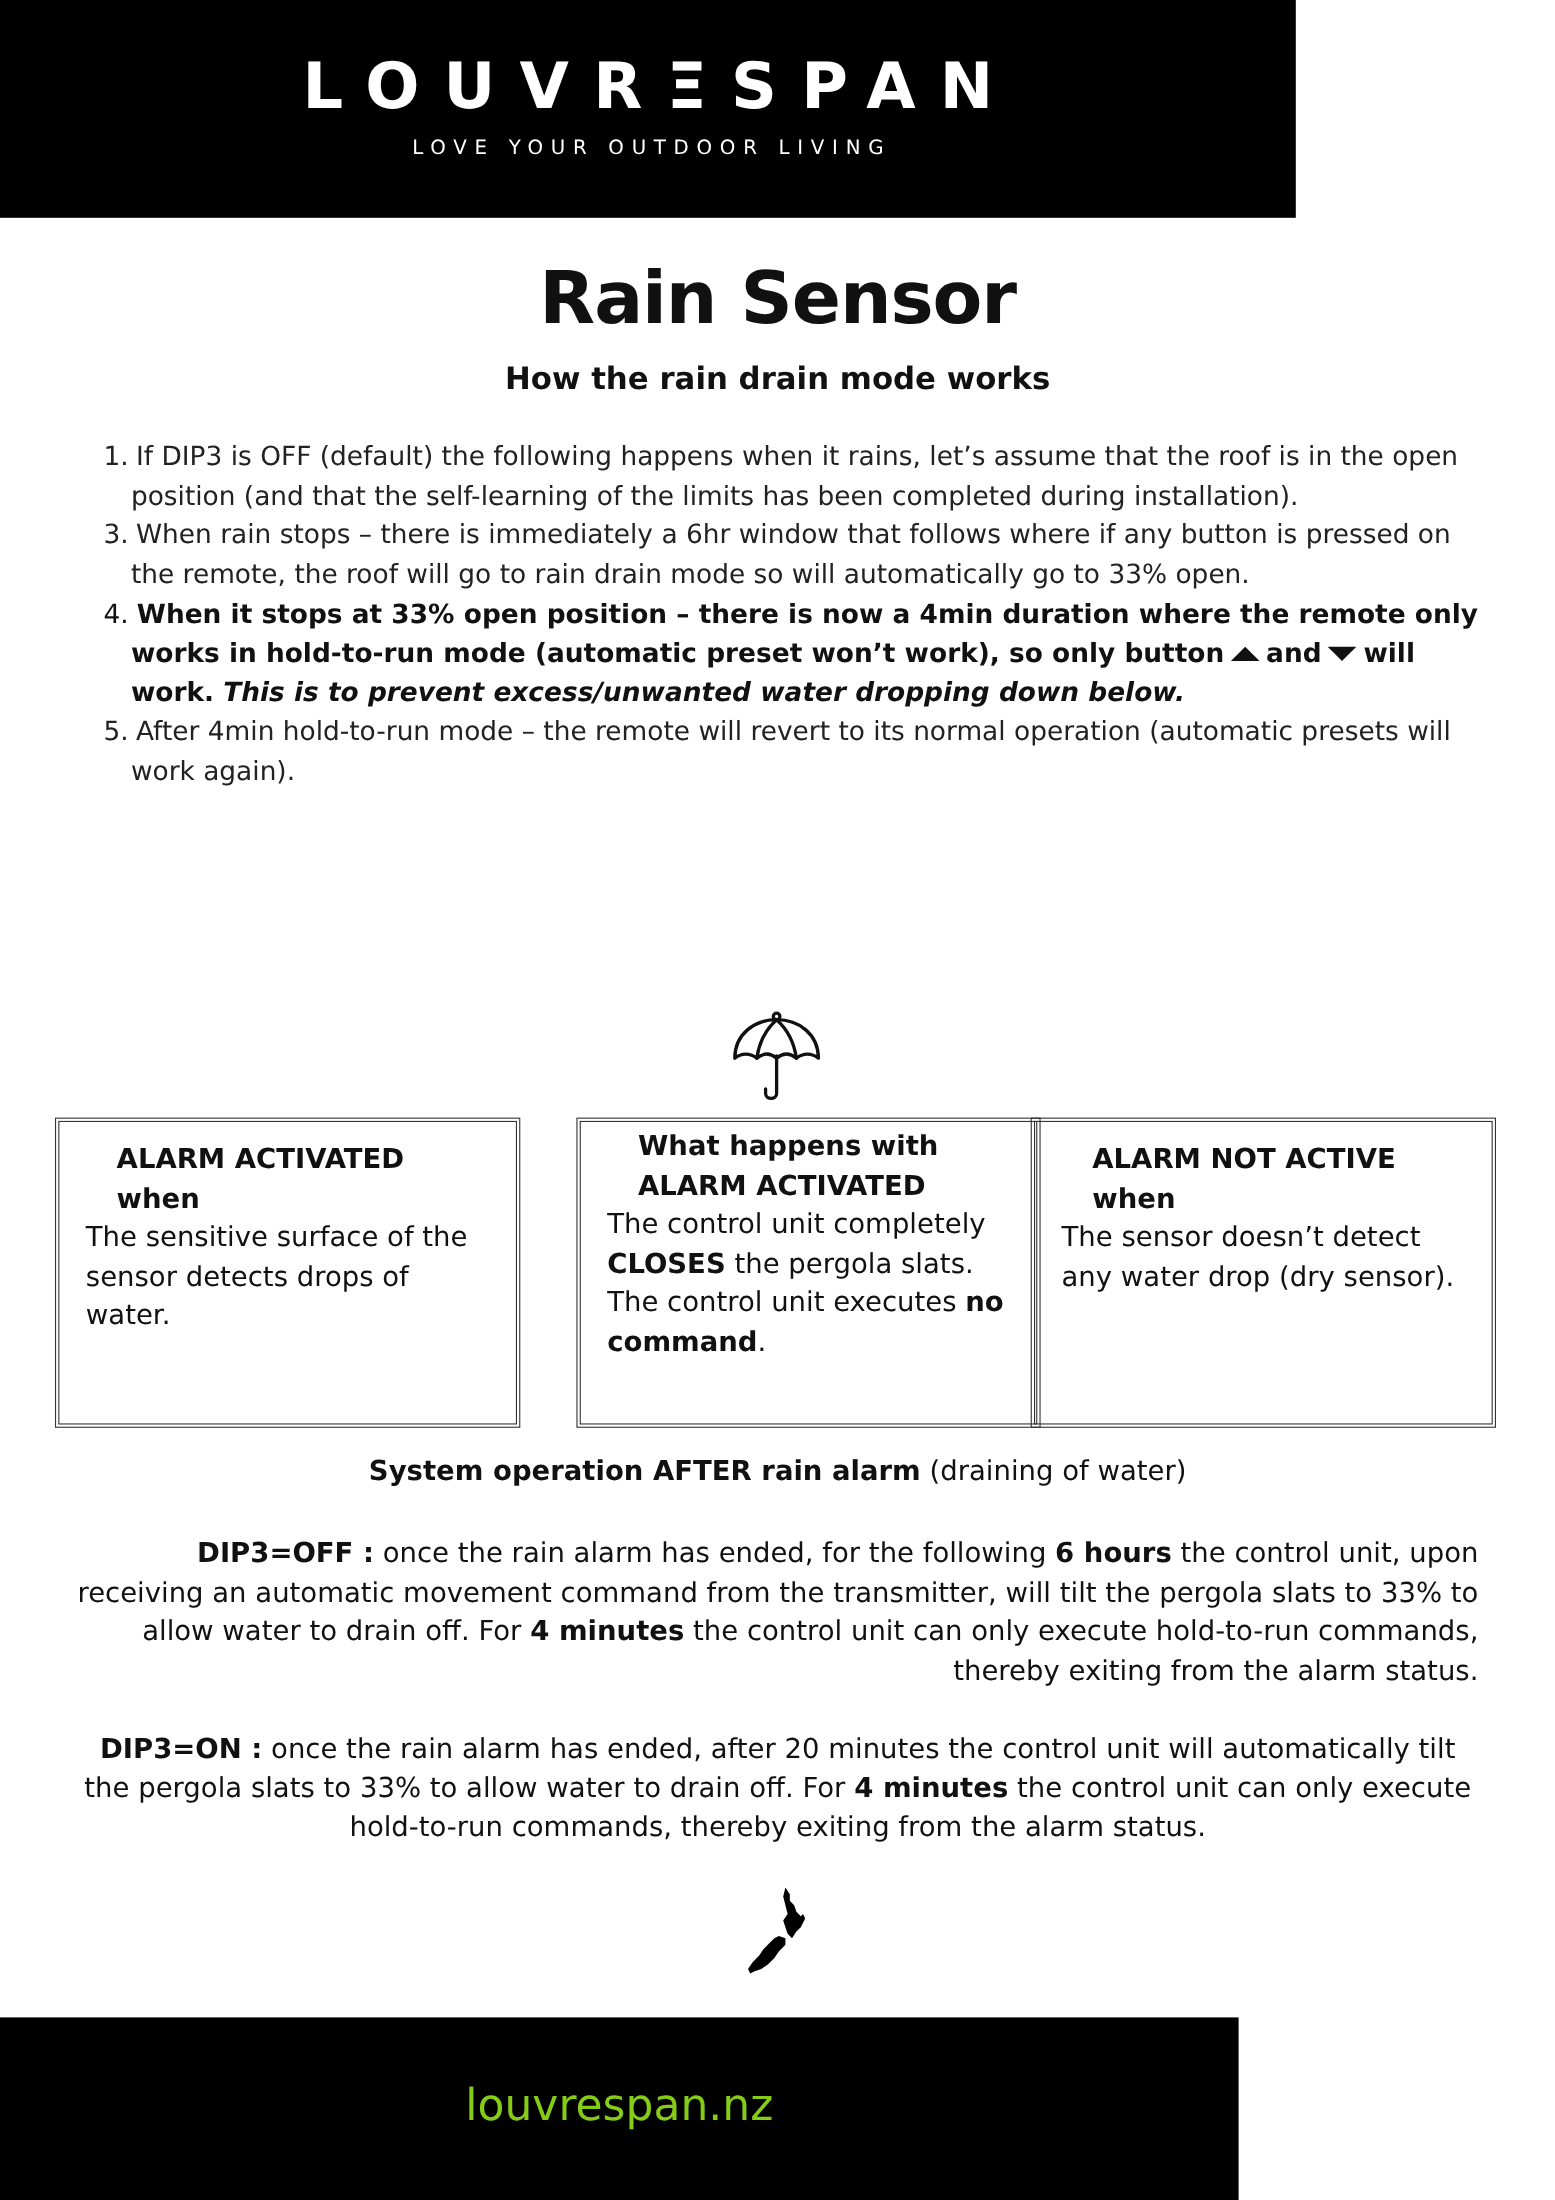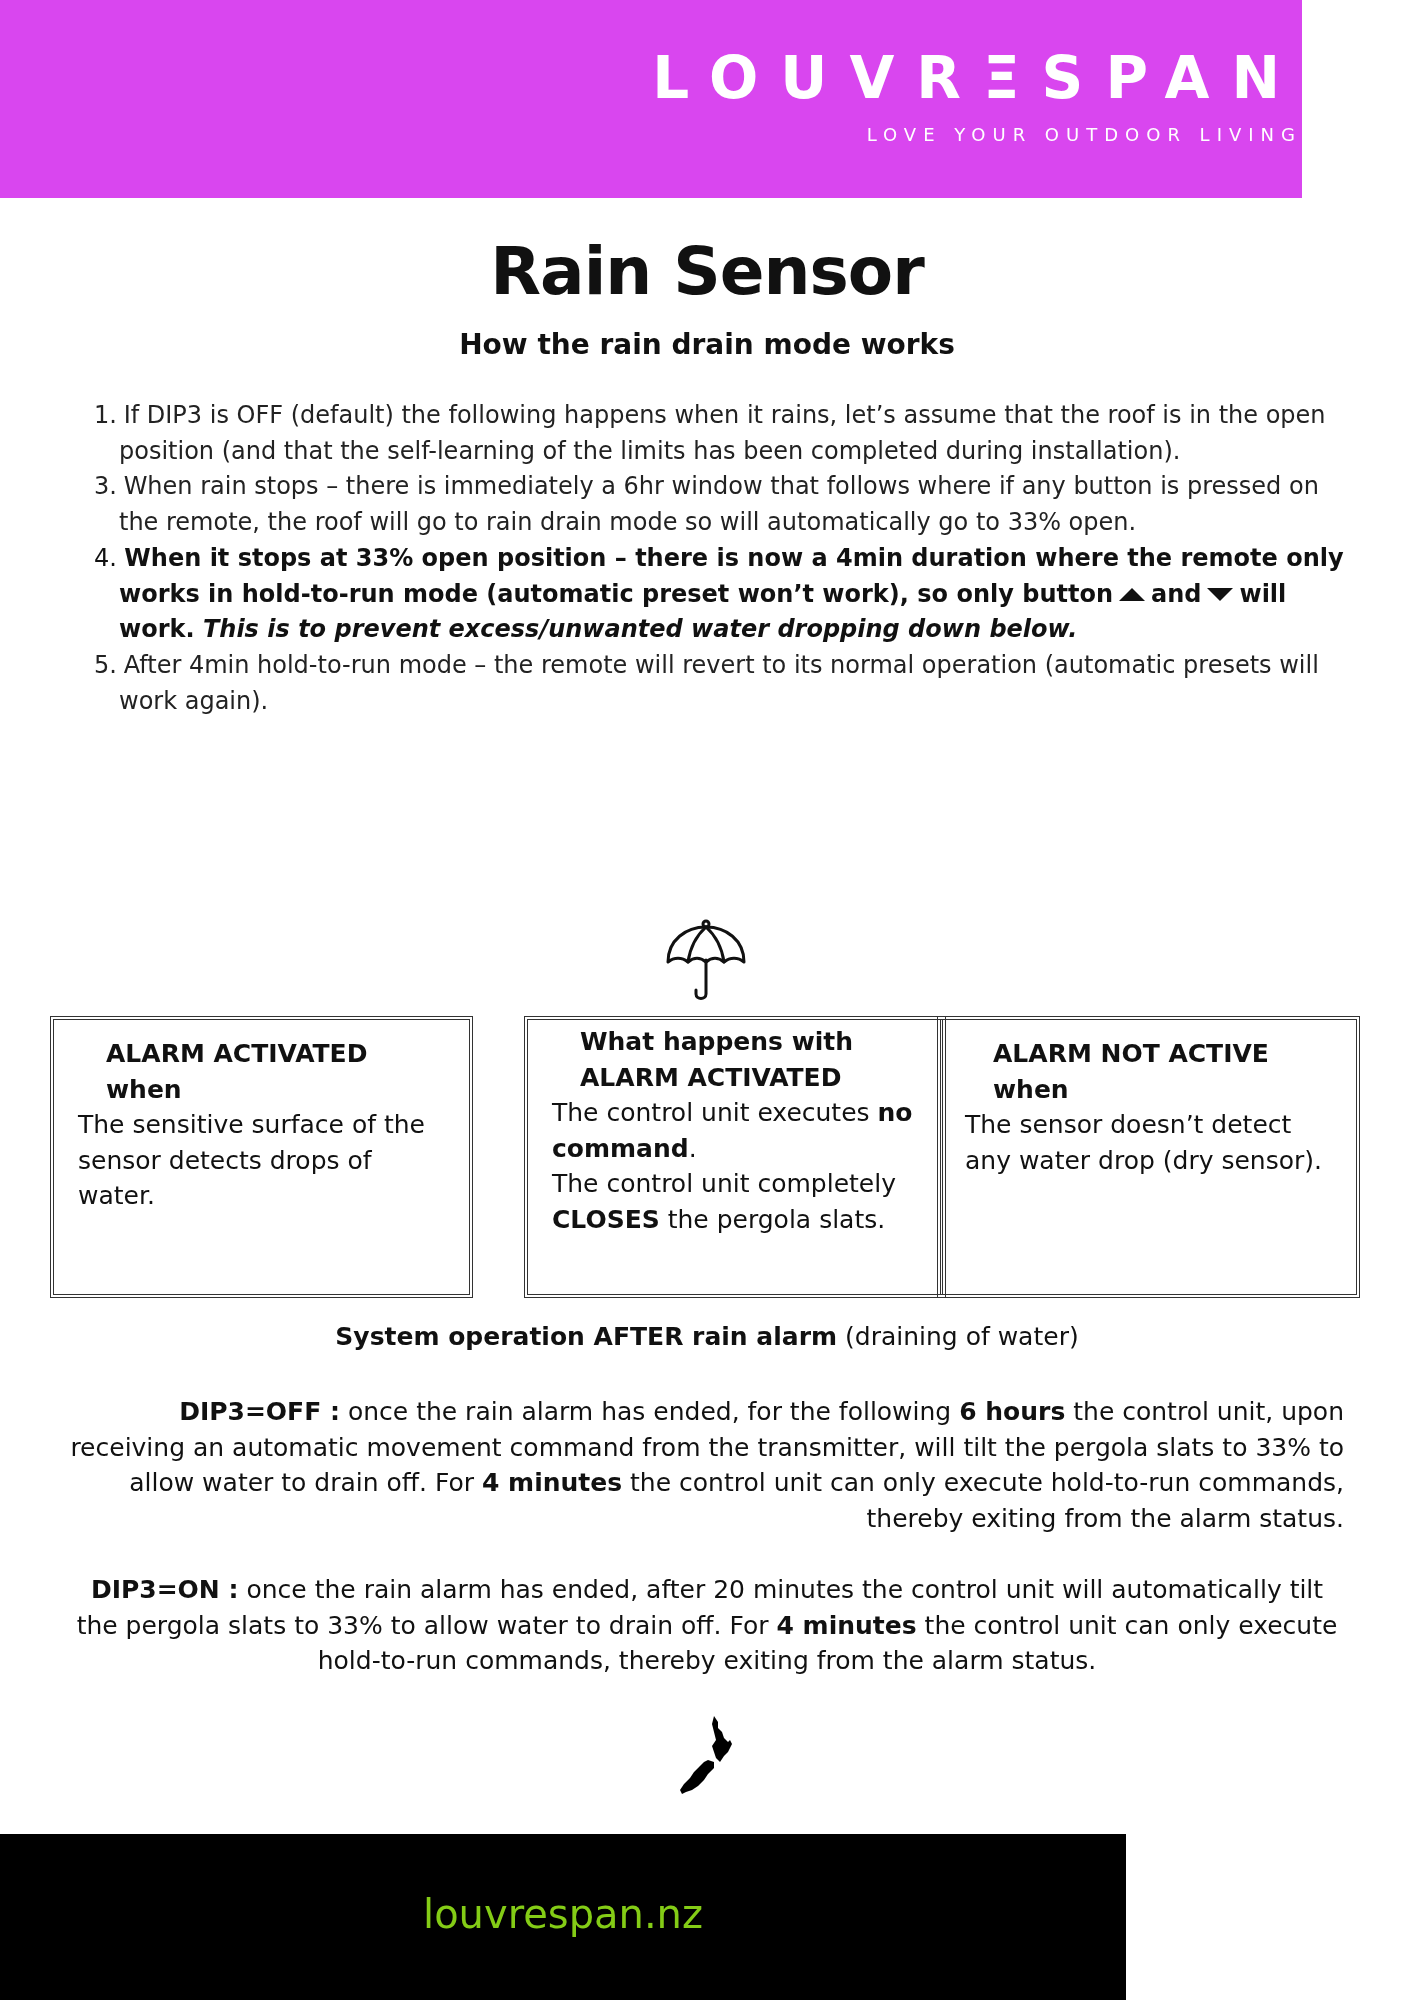--- a/index.html
+++ b/index.html
@@ -1,22 +1,22 @@
 <!DOCTYPE html>
 <html><head>
 <meta charset="utf-8">
 <style>
   html, body { margin: 0; padding: 0; }
   body {
     width: 1414px; height: 2000px; background: #ffffff; color: #111;
     font-family: "DejaVu Sans", sans-serif; position: relative; overflow: hidden;
   }
   .header {
-    position: absolute; left: 0; top: 0; width: 1302px; height: 198px; background: #d946ef;
-    text-align: right; color: #fff;
+    position: absolute; left: 0; top: 0; width: 1178px; height: 198px; background: #000000;
+    text-align: center; color: #fff;
   }
   .logo {
     position: absolute; top: 46px; left: 0; width: 100%;
     font-family: "DejaVu Sans", sans-serif; font-weight: bold; font-size: 58px;
     letter-spacing: 22px; padding-left: 22px; box-sizing: border-box; line-height: 64px;
   }
   .tagline {
     position: absolute; top: 124px; left: 0; width: 100%;
     font-family: "DejaVu Sans", sans-serif; font-size: 18px; letter-spacing: 7px;
     padding-left: 7px; box-sizing: border-box;
@@ -102,22 +102,22 @@
   </g>
 </svg>
 
 <div class="box box1">
   <div class="head">ALARM ACTIVATED when</div>
   <div>The sensitive surface of the sensor detects drops of water.</div>
 </div>
 
 <div class="box box2">
   <div class="head">What happens with ALARM ACTIVATED</div>
+  <div><span>The control unit completely</span> <b>CLOSES</b> <span>the pergola slats.</span></div>
   <div><span>The control unit executes</span> <b>no command</b><span>.</span></div>
-  <div><span>The control unit completely</span> <b>CLOSES</b> <span>the pergola slats.</span></div>
 </div>
 
 <div class="box box3">
   <div class="head">ALARM NOT ACTIVE when</div>
   <div>The sensor doesn’t detect any water drop (dry sensor).</div>
 </div>
 
 <div class="after">
   <b>System operation AFTER rain alarm</b> <span>(draining of water)</span>
 </div>

